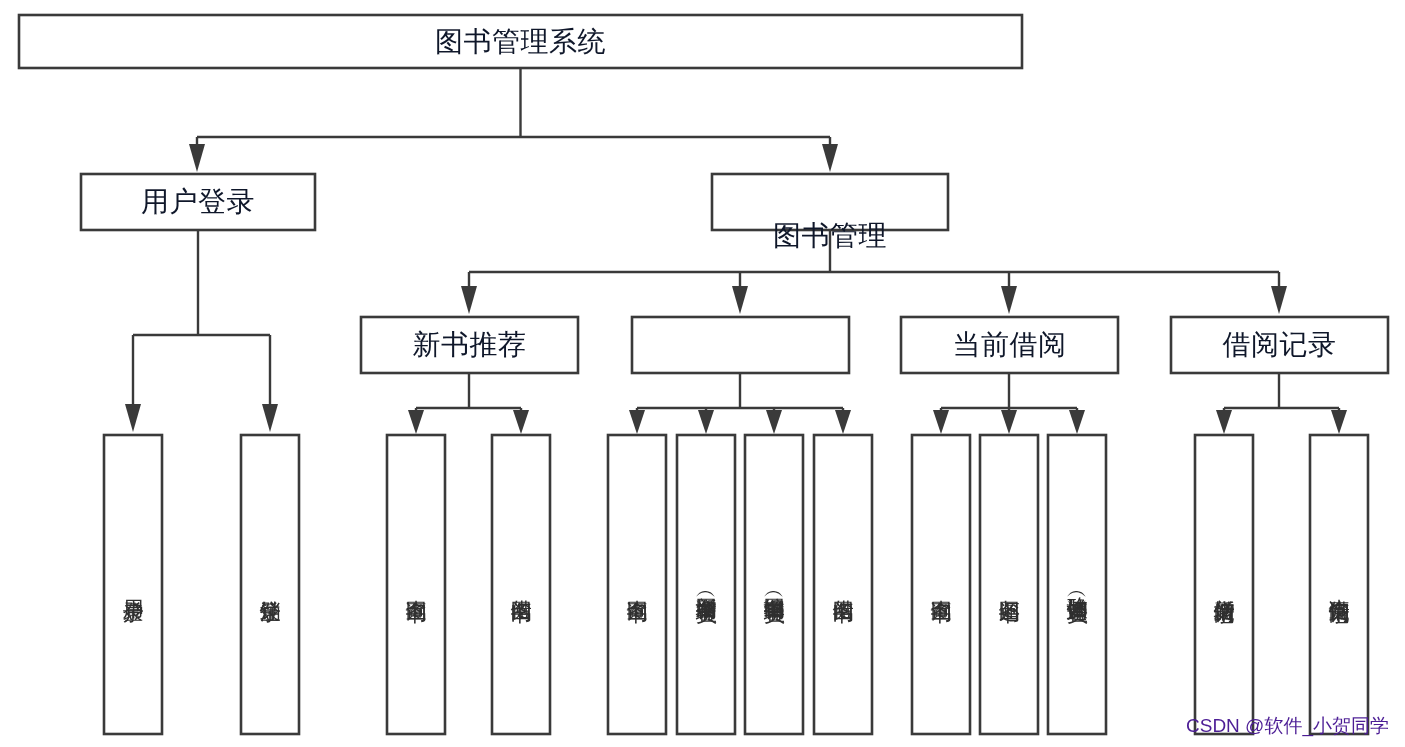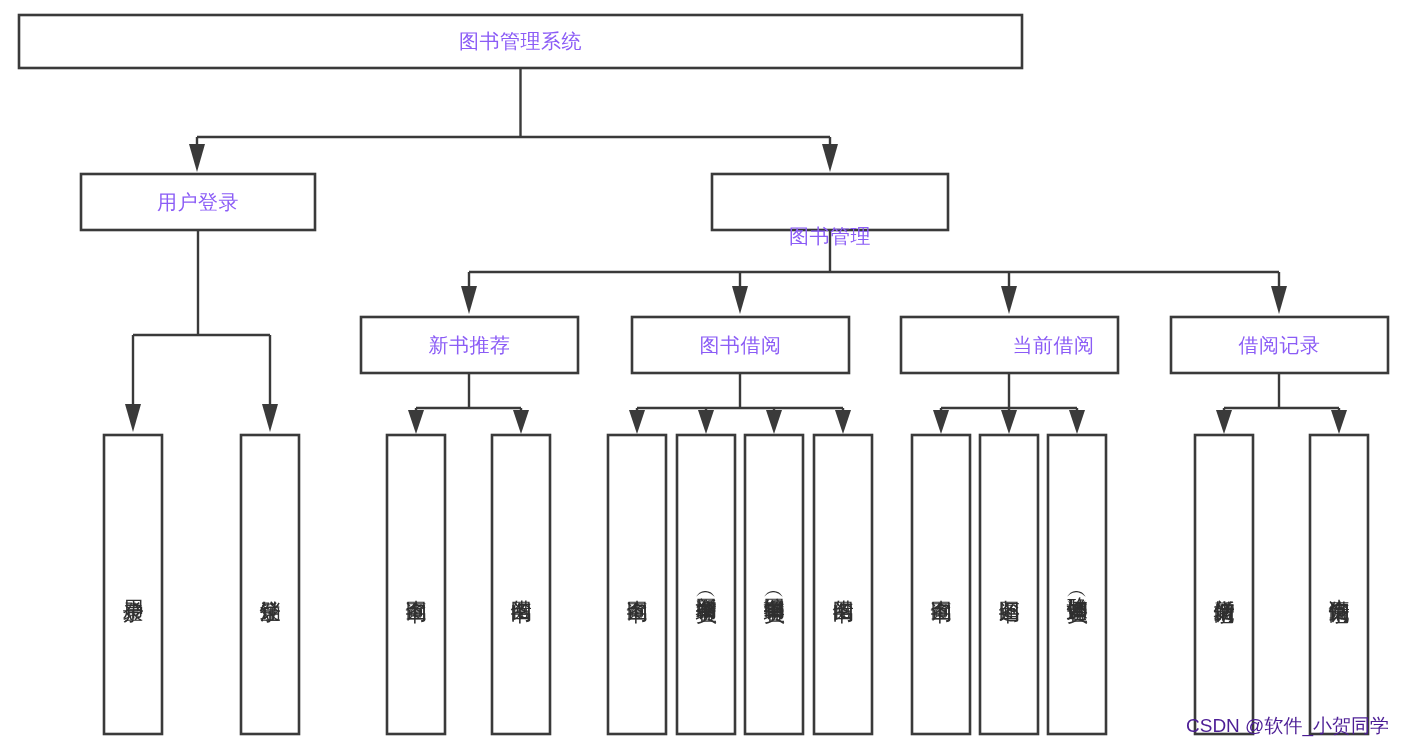--- a/index.html
+++ b/index.html
@@ -37,22 +37,22 @@
   }
   .arrow-head {
     fill: #3a3a3a;
     stroke: none;
   }
   .node-label-h {
     position: absolute;
     display: flex;
     align-items: center;
     justify-content: center;
-    color: #8b5cf6;
-    font-size: 20px;
+    color: #0f172a;
+    font-size: 28px;
     letter-spacing: 0.5px;
     white-space: nowrap;
     pointer-events: none;
   }
   .node-label-v {
     position: absolute;
     display: flex;
     align-items: center;
     justify-content: center;
     color: #2f2f2f;
@@ -171,22 +171,21 @@
     <rect class="node-box" x="1310" y="435" width="58" height="299"></rect>
 
   </svg>
 
   <div class="node-label-h" style="left:19px; top:15px; width:1003px; height:53px;">图书管理系统</div>
 
   <div class="node-label-h" style="left:81px; top:174px; width:234px; height:56px;">用户登录</div>
   <div class="node-label-h" style="left:712px; top:174px; width:236px; height:56px;margin-top:34px;">图书管理</div>
 
   <div class="node-label-h" style="left:361px; top:317px; width:217px; height:56px;">新书推荐</div>
-  <div class="node-label-h" style="left:632px; top:317px; width:217px; height:56px;">图书借阅</div>
-  <div class="node-label-h" style="left:901px; top:317px; width:217px; height:56px;margin-left:44px;">当前借阅</div>
+  <div class="node-label-h" style="left:901px; top:317px; width:217px; height:56px;">当前借阅</div>
   <div class="node-label-h" style="left:1171px; top:317px; width:217px; height:56px;text-align:center;">借阅记录</div>
 
   <div class="node-label-v" style="left:104px; top:435px; width:58px; height:299px;">用户登录</div>
   <div class="node-label-v" style="left:241px; top:435px; width:58px; height:299px;">注销登录</div>
 
   <div class="node-label-v" style="left:387px; top:435px; width:58px; height:299px;">查询图书</div>
   <div class="node-label-v" style="left:492px; top:435px; width:58px; height:299px;">借阅图书</div>
 
   <div class="node-label-v" style="left:608px; top:435px; width:58px; height:299px;">查询图书</div>
   <div class="node-label-v" style="left:677px; top:435px; width:58px; height:299px;">新增图书（管理员）</div>

